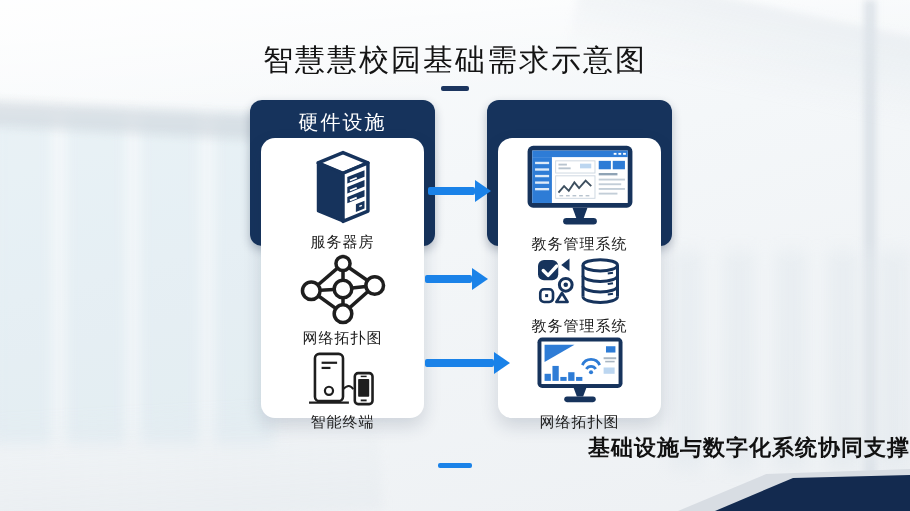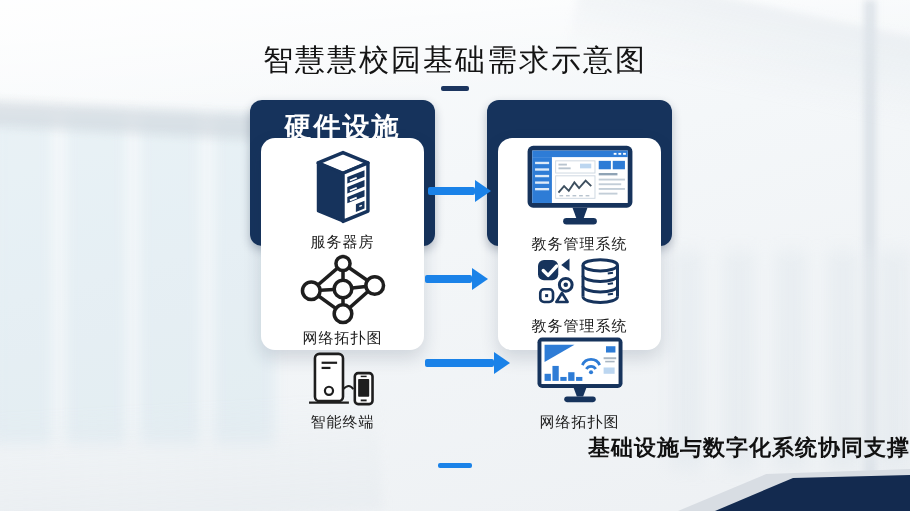--- a/index.html
+++ b/index.html
@@ -35,22 +35,22 @@
   .title-dash{position:absolute;top:86px;left:441px;width:28px;height:5px;
     background:#1c355f;border-radius:2px;}
 
   
   .panel{position:absolute;top:100px;width:185px;height:318px;}
   .panel-left{left:250px;}
   .panel-right{left:487px;}
   .panel-back{position:absolute;top:0;left:0;width:100%;height:146px;
     background:#16335c;border-radius:12px;box-shadow:0 4px 10px rgba(20,40,70,.28);}
   .panel-header{position:absolute;top:9px;left:0;width:100%;text-align:center;
-    color:#ffffff;font-size:27px;font-weight:700;letter-spacing:2px;}
-  .card{position:absolute;top:38px;left:11px;width:163px;height:212px;
+    color:#ffffff;font-size:20px;font-weight:400;letter-spacing:2px;}
+  .card{position:absolute;top:38px;left:11px;width:163px;height:280px;
     background:#ffffff;border-radius:14px;box-shadow:0 8px 18px rgba(25,45,75,.16);
     display:flex;flex-direction:column;padding:6px 0 8px;box-sizing:border-box;}
   .item{display:flex;flex-direction:column;align-items:center;justify-content:center;gap:3px;}
   .item-1{flex:1.15;} .item-2{flex:1;} .item-3{flex:0.95;justify-content:center;}
   .item svg{display:block;}
   .item-label{font-size:15px;color:#1c1c1c;font-weight:500;letter-spacing:1px;white-space:nowrap;}
 
   
   .arrow{position:absolute;height:8px;background:#1a82e8;border-radius:2px;}
   .arrow::after{content:"";position:absolute;left:100%;top:50%;transform:translateY(-50%);

